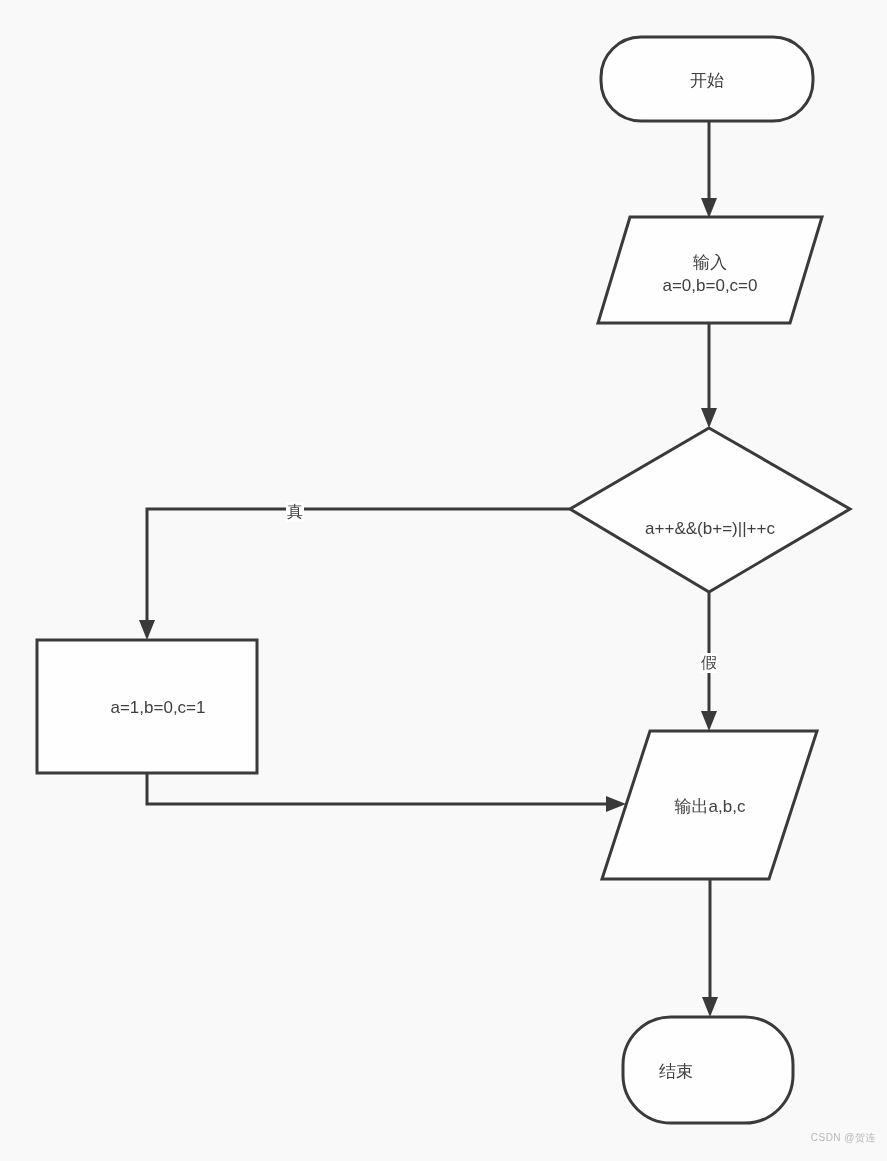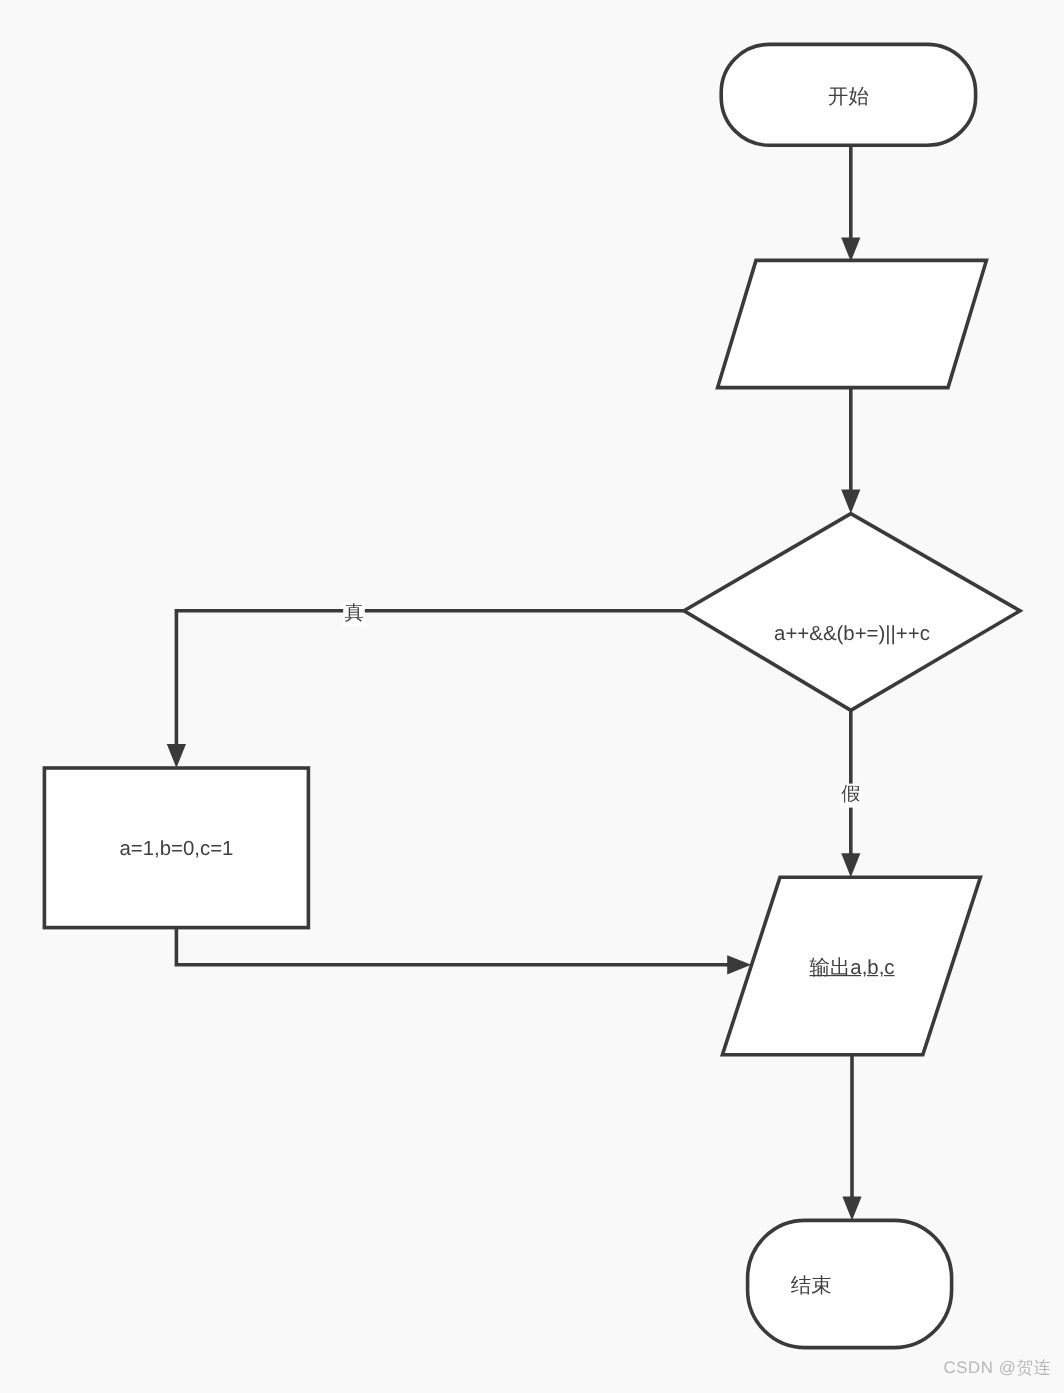--- a/index.html
+++ b/index.html
@@ -34,21 +34,21 @@
     line-height: 1.25;
     background: #ffffff;
     padding: 0 1px;
     white-space: nowrap;
   }
   .watermark {
     position: absolute;
     top: 1131px;
     right: 11px;
     color: #b8b8b8;
-    font-size: 14px;
+    font-size: 10px;
     letter-spacing: 0.5px;
     white-space: nowrap;
   }
   .shape { fill: #fefefe; stroke: #3a3a3a; stroke-width: 3; }
   .edge  { fill: none;    stroke: #3a3a3a; stroke-width: 3; }
   .arrowhead { fill: #3a3a3a; stroke: none; }
 </style>
 </head>
 <body>
 
@@ -82,26 +82,30 @@
 
     <rect class="shape" x="37" y="640" width="220" height="133"></rect>
 
     <polygon class="shape" points="650,731 817,731 769,879 602,879"></polygon>
 
     <rect class="shape" x="623" y="1017" width="170" height="106" rx="48" ry="48"></rect>
   </svg>
 
   <div class="node-label" style="left:707px; top:80px;">开始</div>
 
+  <div class="node-label" style="left:710px; top:274px;">
+    <span class="line">输入</span>
+    <span class="line">a=0,b=0,c=0</span>
+  </div>
 
   <div class="node-label" style="left:710px; top:528px;">a++&amp;&amp;(b+=)||++c</div>
 
-  <div class="node-label" style="left:147px; top:707px;text-align:center;">a=1,b=0,c=1</div>
+  <div class="node-label" style="left:158px; top:707px;text-align:center;">a=1,b=0,c=1</div>
 
-  <div class="node-label" style="left:710px; top:806px;text-decoration:underline;">输出a,b,c</div>
+  <div class="node-label" style="left:710px; top:806px;">输出a,b,c</div>
 
   <div class="node-label" style="left:676px; top:1071px;">结束</div>
 
   <div class="edge-label" style="left:295px; top:512px;">真</div>
 
   <div class="edge-label" style="left:709px; top:663px;">假</div>
 
   <div class="watermark">CSDN @贺连</div>
 
 </div>

